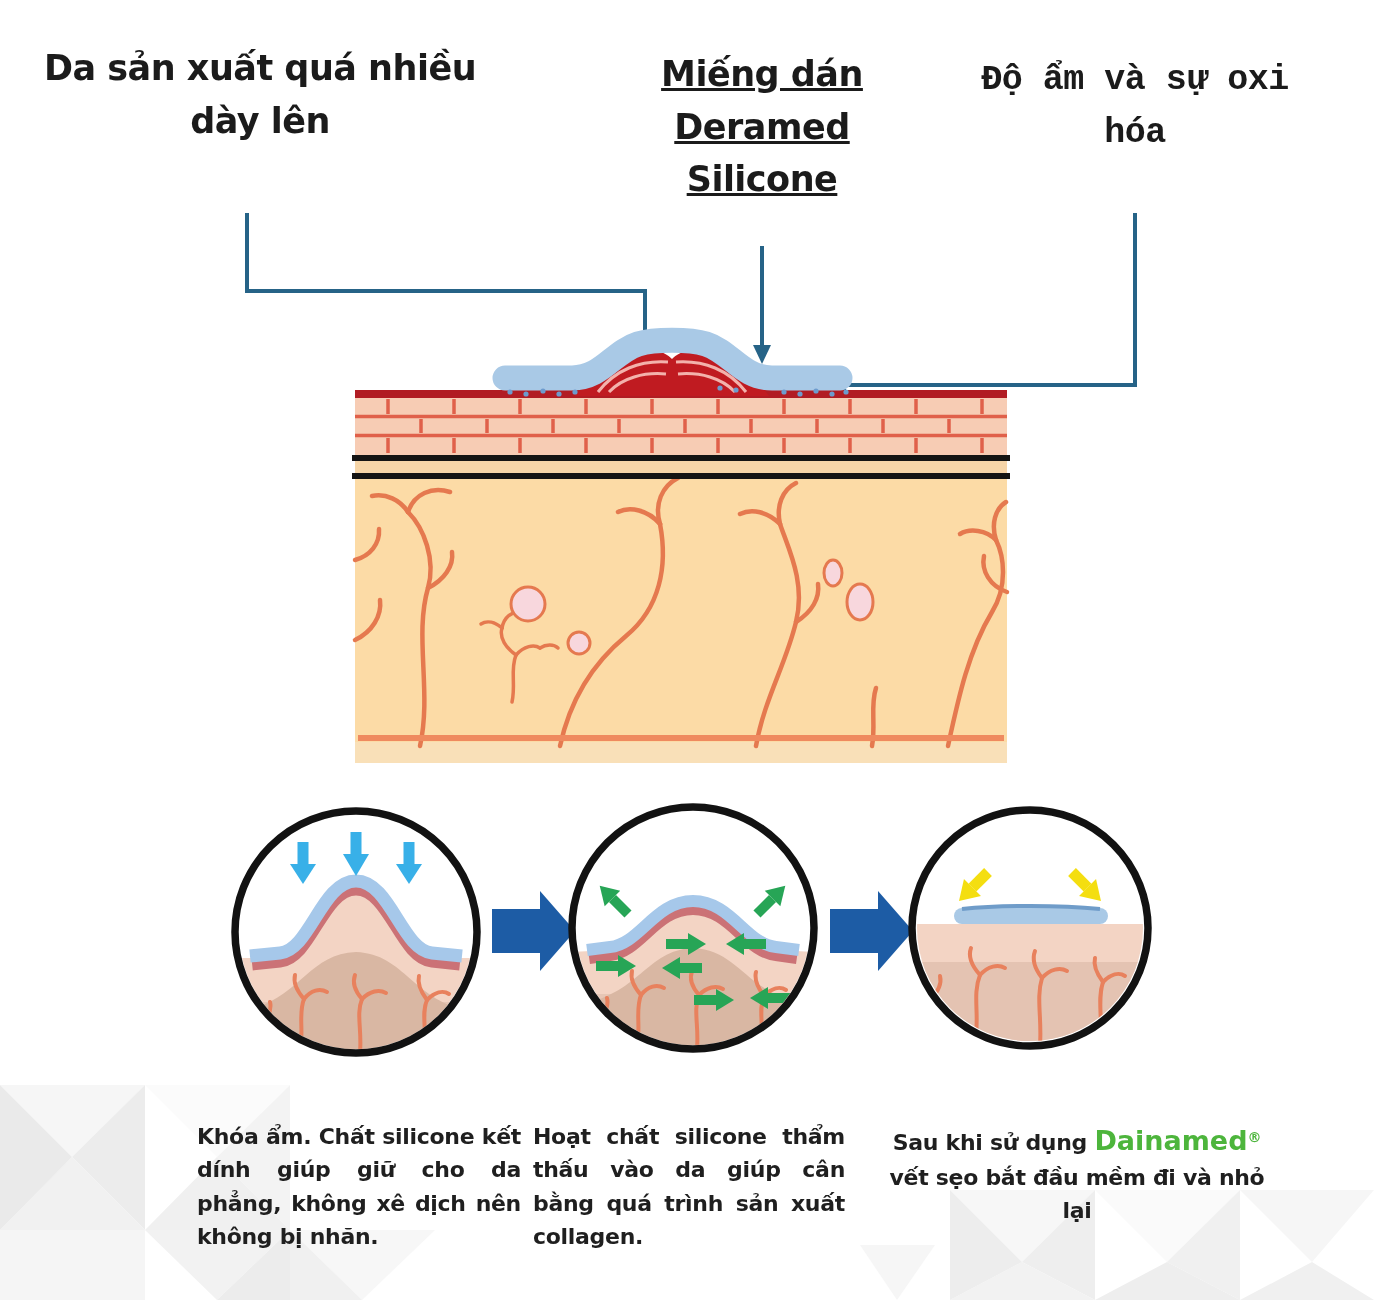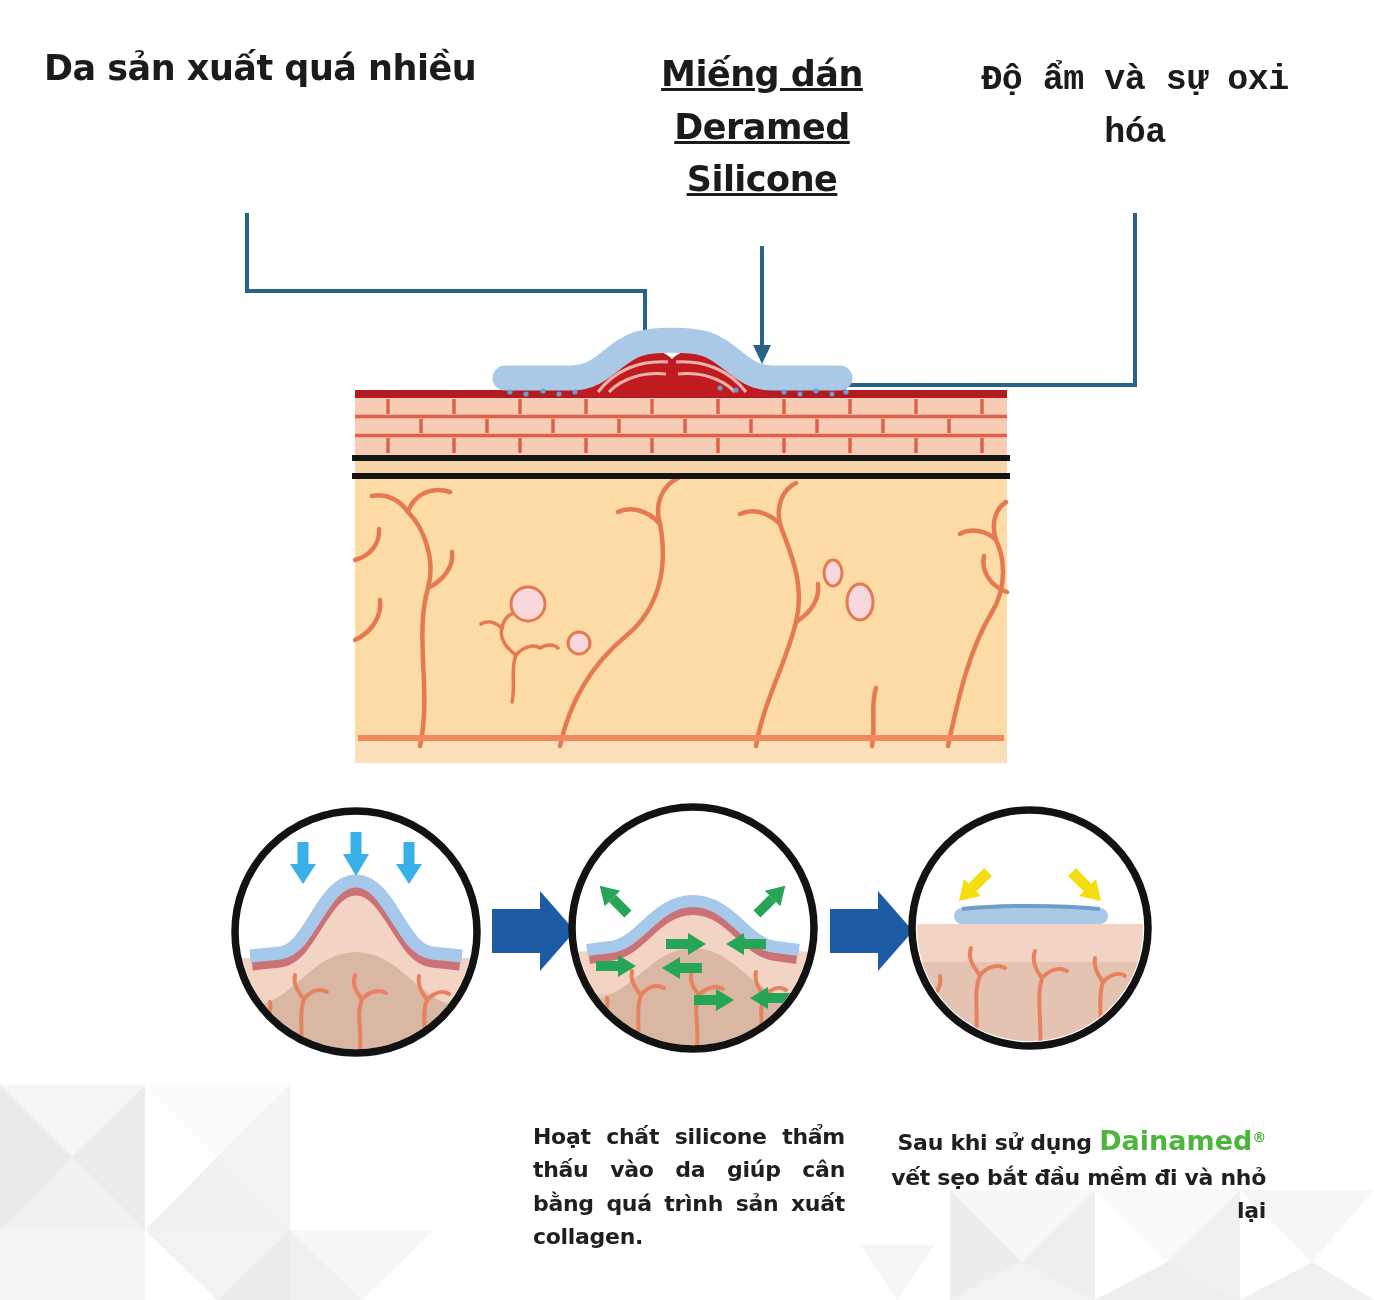--- a/index.html
+++ b/index.html
@@ -14,21 +14,21 @@
   }
   #label-overproduction{left:25px;top:42px;width:470px;}
   #label-patch{left:640px;top:48px;width:244px;text-decoration:underline;}
   #label-oxidation{left:960px;top:54px;width:350px;font-family:Liberation Mono, monospace;}
   .caption{
     position:absolute;color:#1f1f1f;font-size:22px;font-weight:700;
     line-height:1.52;text-align:justify;letter-spacing:-0.3px;
   }
   #caption-1{left:197px;top:1120px;width:324px;}
   #caption-2{left:533px;top:1120px;width:312px;}
-  #caption-3{left:888px;top:1120px;width:378px;text-align:right;}
+  #caption-3{left:888px;top:1120px;width:378px;text-align:center;}
   .brand{color:#4db53c;font-size:27px;font-weight:700;letter-spacing:0px;}
   .reg{color:#4db53c;font-size:14px;vertical-align:super;font-weight:700;}
   .z2{z-index:2;}
 </style>
 </head>
 <body>
 
 <div class="page">
 
   <svg width="1374" height="1300" viewBox="0 0 1374 1300">
@@ -320,27 +320,29 @@
               <polygon points="22,-12 22,12 41,0"></polygon>
             </g>
         </g>
       </g>
       <circle cx="1030" cy="928" r="118" fill="none" stroke="#121212" stroke-width="7.5"></circle>
     </g>
   </svg>
 
   <div class="toplabel z2" id="label-overproduction">
     <div>Da sản xuất quá nhiều</div>
+    <div>dày lên</div>
   </div>
   <div class="toplabel z2" id="label-patch">
     <div>Miếng dán</div>
     <div>Deramed</div>
     <div>Silicone</div>
   </div>
   <div class="toplabel z2" id="label-oxidation">
     <div>Độ ẩm và sự oxi</div>
     <div>hóa</div>
   </div>
 
+  <div class="caption z2" id="caption-1">Khóa ẩm. Chất silicone kết dính giúp giữ cho da phẳng, không xê dịch nên không bị nhăn.</div>
   <div class="caption z2" id="caption-2">Hoạt chất silicone thẩm thấu vào da giúp cân bằng quá trình sản xuất collagen.</div>
   <div class="caption z2" id="caption-3"><span>Sau khi sử dụng </span><span class="brand">Dainamed</span><span class="reg">®</span><span> vết sẹo bắt đầu mềm đi và nhỏ lại</span></div>
 
 </div>
 
 </body></html>

